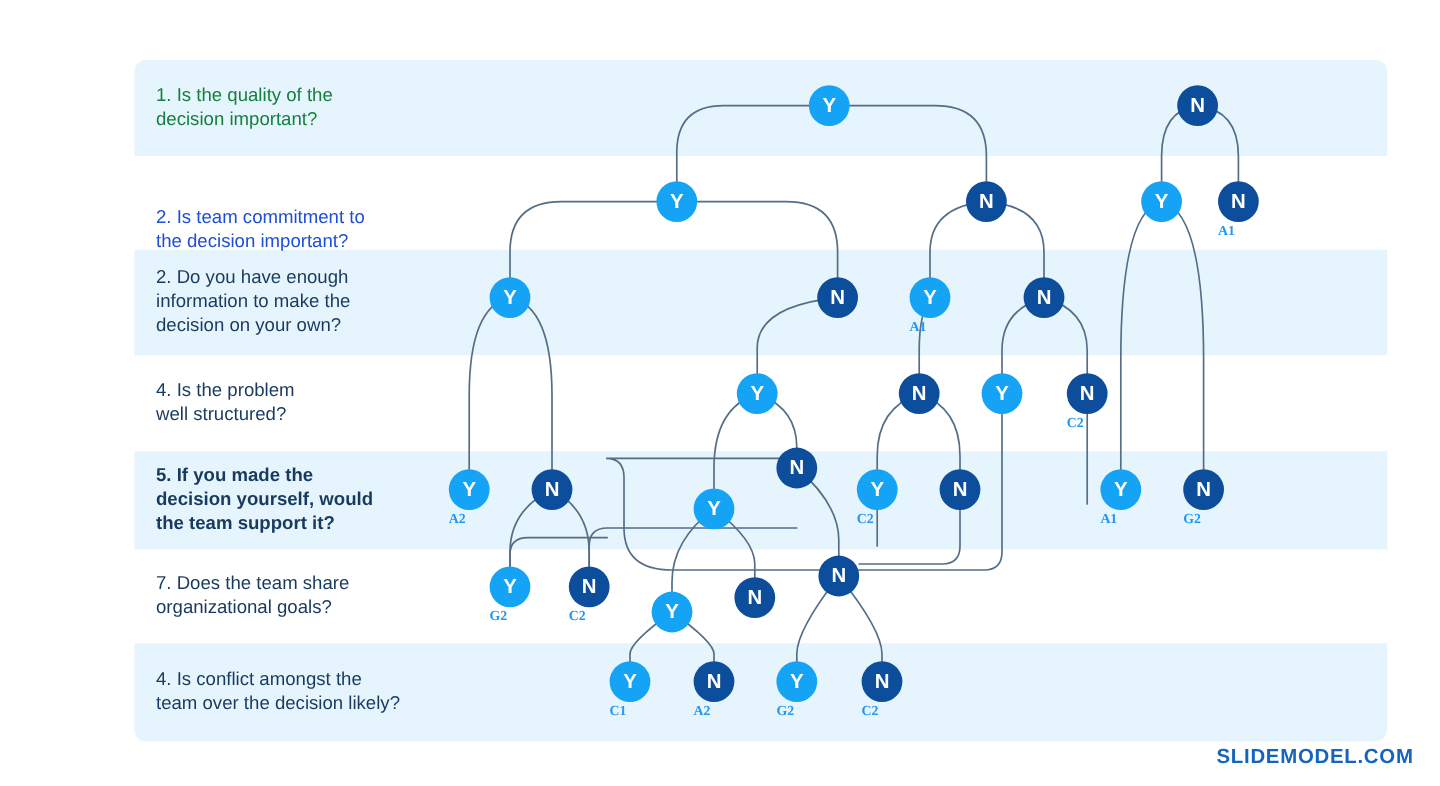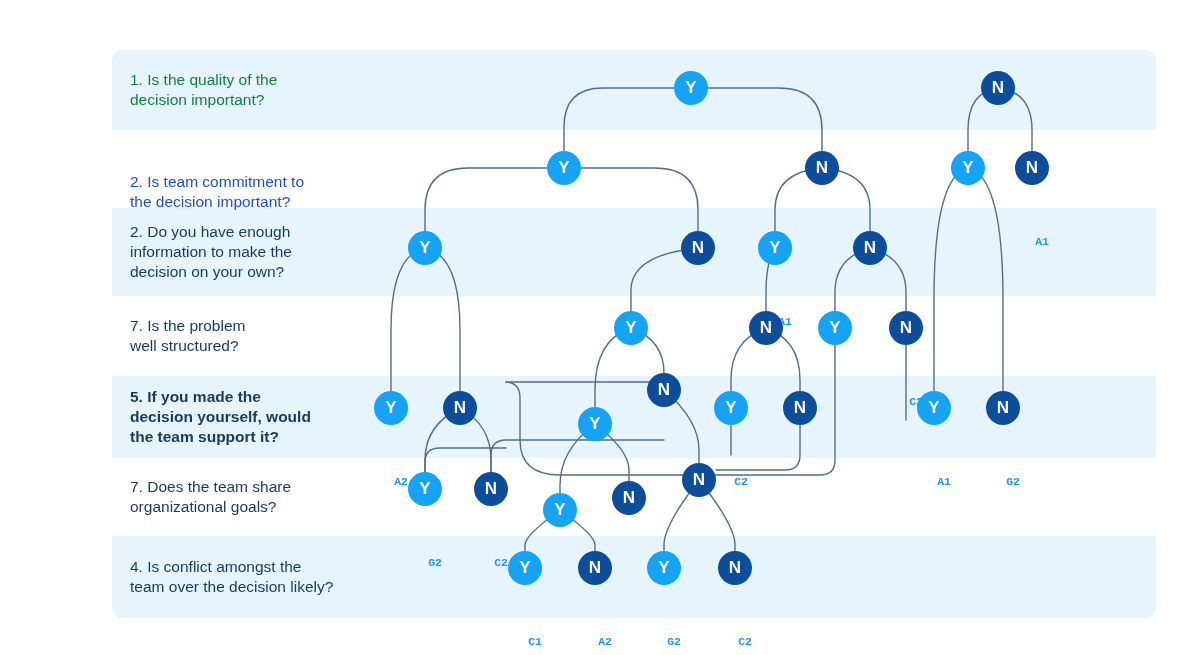--- a/index.html
+++ b/index.html
@@ -48,24 +48,23 @@
     box-sizing:border-box;
   }
   .node.y{background:#14a3f5;}
   .node.n{background:#0c4e9b;}
 
   .ncap{
     position:absolute;
     color:#2196f3;
     font-size:11.5px;
     font-weight:bold;
-    font-family:Liberation Mono, monospace;
-    text-align:right;
+    font-family:Liberation Serif, serif;
+    text-align:left;
     width:34px;
-    margin-top:48px;
   }
 
   #brand{
     position:absolute;
     right:22px;bottom:14px;
     color:#1565c0;
     font-size:17px;
     font-weight:bold;
     letter-spacing:0.6px;
     font-family:"Liberation Sans", sans-serif;
@@ -84,21 +83,21 @@
     </div>
 
   <div id="labels-layer">
       <div class="qlabel" style="color: #15803d; top: 70px;">1. Is the quality of the
 decision important?</div>
       <div class="qlabel" style="color: #1d4ed8; top: 160px; margin-top: 12px;">2. Is team commitment to
 the decision important?</div>
       <div class="qlabel" style="color: rgb(23, 58, 94); top: 222px;">2. Do you have enough
 information to make the
 decision on your own?</div>
-      <div class="qlabel" style="color: rgb(23, 58, 94); top: 316px;">7. Is the problem
+      <div class="qlabel" style="color: rgb(23, 58, 94); top: 316px;">4. Is the problem
 well structured?</div>
       <div class="qlabel" style="color: rgb(23, 58, 94); top: 387px; font-weight: bold;">5. If you made the
 decision yourself, would
 the team support it?</div>
       <div class="qlabel" style="color: rgb(23, 58, 94); top: 477px;">7. Does the team share
 organizational goals?</div>
       <div class="qlabel" style="color: rgb(23, 58, 94); top: 557px;">4. Is conflict amongst the
 team over the decision likely?</div>
     </div>
 
@@ -180,13 +179,14 @@
       <div class="node y" style="left: 508px; top: 551px; background: rgb(20, 163, 245);">Y</div>
       <div class="ncap" style="left: 508px; top: 587px; color: rgb(33, 150, 243);">C1</div>
       <div class="node n" style="left: 578px; top: 551px; background: rgb(12, 78, 155);">N</div>
       <div class="ncap" style="left: 578px; top: 587px; color: rgb(33, 150, 243);">A2</div>
       <div class="node y" style="left: 647px; top: 551px; background: rgb(20, 163, 245);">Y</div>
       <div class="ncap" style="left: 647px; top: 587px; color: rgb(33, 150, 243);">G2</div>
       <div class="node n" style="left: 718px; top: 551px; background: rgb(12, 78, 155);">N</div>
       <div class="ncap" style="left: 718px; top: 587px; color: rgb(33, 150, 243);">C2</div>
     </div>
 
+  <div id="brand">SLIDEMODEL.COM</div>
 </div>
 
 </body></html>

